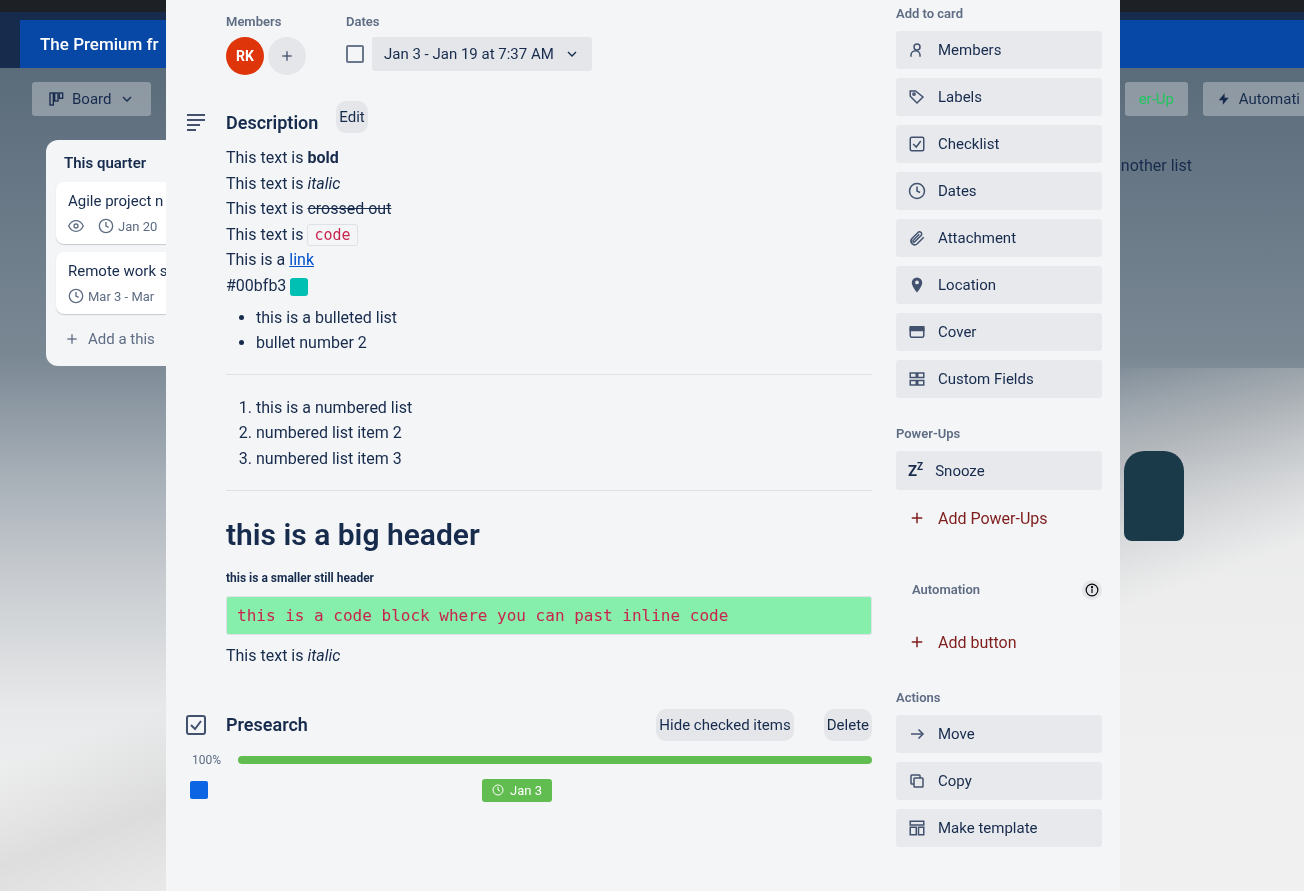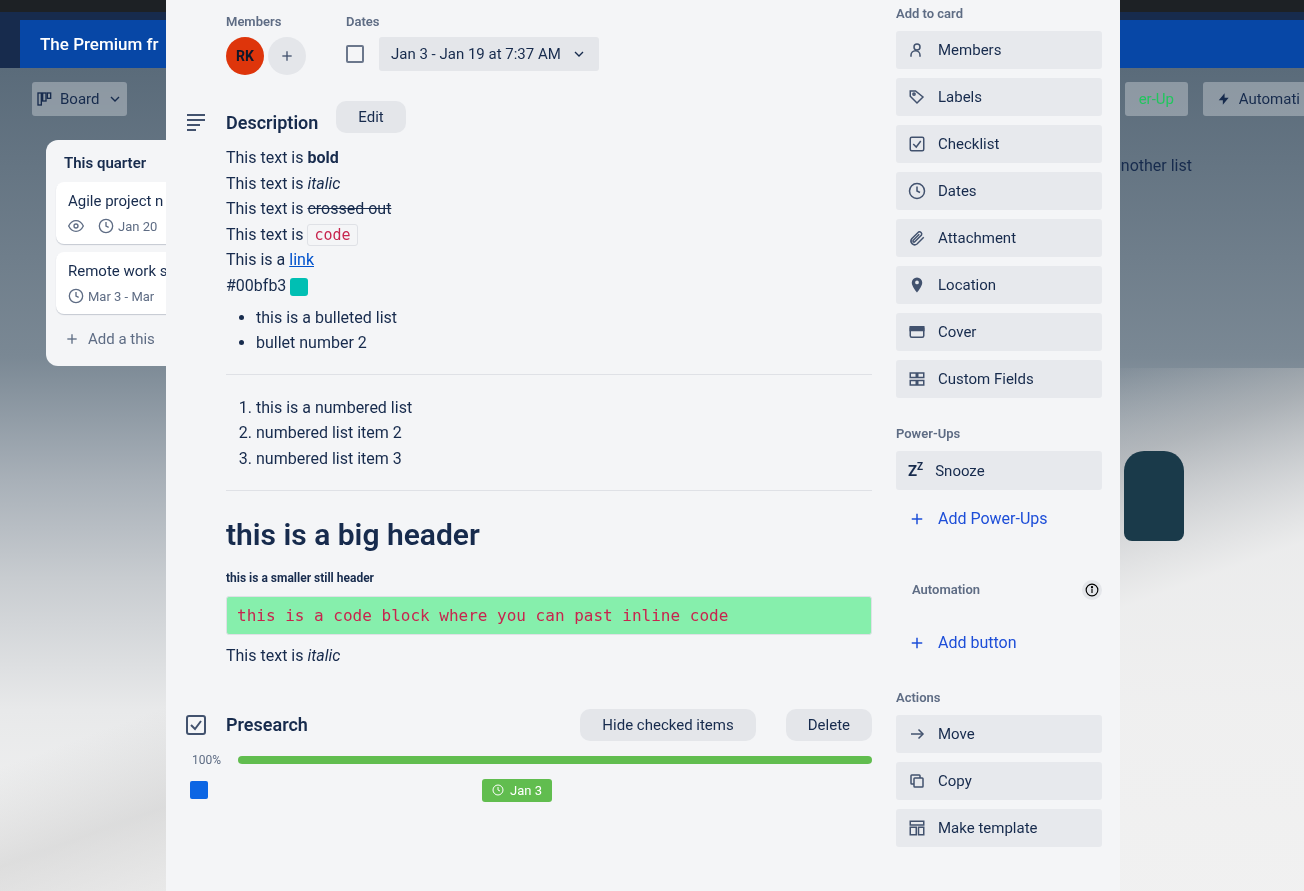--- a/index.html
+++ b/index.html
@@ -2,44 +2,44 @@
 <html><head>
 <meta charset="utf-8">
 <style>
 *{box-sizing:border-box;margin:0;padding:0;font-family:-apple-system,BlinkMacSystemFont,"Segoe UI",Roboto,Helvetica,Arial,sans-serif}
 body{background:#172b4d;overflow:hidden;width:1304px;height:891px;position:relative}
 .bg-bar{position:absolute;top:0;left:0;right:0;height:12px;background:#1d2125}
 .bg-banner{position:absolute;top:20px;left:20px;right:0;height:48px;background:#0747a6;color:#fff;display:flex;align-items:center;padding:0 20px;font-size:17px;font-weight:500}
 .bg-board{position:absolute;top:68px;left:0;right:0;bottom:0;background:linear-gradient(to bottom,#5a6b7a 0%,#7a8894 35%,#a8b0b8 50%,#c8ccd0 62%,#e8e9ea 78%,#f5f5f5 100%)}
 .bg-mountain{position:absolute;left:0;right:0;bottom:0;top:300px;background:linear-gradient(160deg,transparent 40%,rgba(200,200,200,0.5) 50%,rgba(240,240,240,0.9) 65%)}
 .bg-snowboarder{position:absolute;right:120px;bottom:350px;width:60px;height:90px;background:#1a3a4a;border-radius:20px 20px 8px 8px}
-.board-btn{position:absolute;top:82px;left:32px;background:rgba(255,255,255,0.3);backdrop-filter:blur(2px);border-radius:3px;padding:8px 4px;display:flex;align-items:center;gap:8px;color:#172b4d;font-size:15px}
+.board-btn{position:absolute;top:82px;left:32px;background:rgba(255,255,255,0.3);backdrop-filter:blur(2px);border-radius:3px;padding:8px 16px;display:flex;align-items:center;gap:8px;color:#172b4d;font-size:15px}
 .board-btn svg{width:16px;height:16px}
 .powerup-btn{position:absolute;top:82px;right:116px;background:rgba(255,255,255,0.3);border-radius:3px;padding:8px 14px;color:#22c55e;font-size:15px}
 .automation-btn{position:absolute;top:82px;right:-10px;background:rgba(255,255,255,0.3);border-radius:3px;padding:8px 14px;color:#172b4d;font-size:15px;display:flex;align-items:center;gap:8px}
 .automation-btn svg{width:14px;height:14px}
 .list-col{position:absolute;top:140px;left:46px;width:272px;background:#f4f5f7;border-radius:12px;padding:10px}
 .list-title{font-size:15px;font-weight:600;color:#172b4d;padding:4px 8px 10px}
 .card{background:#fff;border-radius:8px;padding:10px 12px;margin-bottom:8px;box-shadow:0 1px 1px rgba(9,30,66,0.2);color:#172b4d;font-size:15px}
 .card-meta{display:flex;gap:14px;margin-top:8px;align-items:center;color:#5e6c84;font-size:13px}
 .card-meta svg{width:16px;height:16px}
 .add-card{padding:8px;color:#5e6c84;font-size:15px;display:flex;align-items:center;gap:8px}
 .add-list{position:absolute;top:146px;right:100px;color:#172b4d;font-size:16px;display:flex;align-items:center;gap:8px;padding:10px 12px;border-radius:8px}
 .modal{position:absolute;top:0;left:166px;width:954px;height:891px;background:#f4f5f7;border-radius:0;display:flex;overflow:hidden}
 .modal-main{flex:1;padding:0 24px 0 18px}
 .modal-side{width:224px;padding:0 18px 0 0}
 .field-label{font-size:13px;font-weight:600;color:#5e6c84;margin-bottom:8px}
-.member-avatar{width:38px;height:38px;border-radius:50%;background:#de350b;color:#0f172a;display:inline-flex;align-items:center;justify-content:center;font-weight:700;font-size:14px}
+.member-avatar{width:38px;height:38px;border-radius:50%;background:#de350b;color:#ffffff;display:inline-flex;align-items:center;justify-content:center;font-weight:700;font-size:14px}
 .member-add{width:38px;height:38px;border-radius:50%;background:#e4e6ea;display:inline-flex;align-items:center;justify-content:center;margin-left:4px}
 .date-chip{display:inline-flex;align-items:center;gap:10px;background:#e4e6ea;border-radius:3px;padding:8px 12px;color:#172b4d;font-size:15px}
 .date-check{width:18px;height:18px;border:2px solid #6b778c;border-radius:2px;margin-right:6px}
 .sect-head{display:flex;align-items:flex-end;gap:18px;margin:26px 0 12px}
 .sect-head svg{width:24px;height:24px;color:#42526e}
 .sect-head h3{font-size:18px;font-weight:600;color:#172b4d}
-.sect-btn{background:#e4e6ea;border:none;padding:7px 22px;border-radius:10px;color:#172b4d;font-size:15px;cursor:pointer}
+.sect-btn{background:#e4e6ea;border:none;padding:7px 3px;border-radius:10px;color:#172b4d;font-size:15px;cursor:pointer}
 .desc{margin-left:42px;color:#172b4d;font-size:16px;line-height:1.6}
 .desc .bold{font-weight:700}
 .desc .italic{font-style:italic}
 .desc .strike{text-decoration:line-through}
 .desc .code{border:1px solid #dfe1e6;border-radius:3px;padding:1px 6px;color:#c7254e;font-family:monospace;font-size:15px}
 .desc .link{color:#0052cc;text-decoration:underline}
 .desc .swatch{display:inline-block;width:18px;height:18px;border-radius:3px;vertical-align:middle;margin-left:4px}
 .desc ul{margin:6px 0 18px 30px}
 .desc ol{margin:6px 0 18px 30px}
 .desc hr{border:none;border-top:1px solid #dfe1e6;margin:12px 0 20px}
@@ -49,21 +49,21 @@
 .desc .codeblock{display:block;border:1px solid #dfe1e6;border-radius:3px;padding:6px 10px;color:#c7254e;font-family:monospace;font-size:16px;background:#86efac;margin:8px 0}
 .checklist-head{display:flex;align-items:center;gap:18px;margin:40px 0 12px}
 .checklist-head svg{width:24px;height:24px;color:#42526e}
 .checklist-head h3{font-size:18px;font-weight:600;color:#172b4d;flex:1}
 .progress-row{display:flex;align-items:center;gap:10px;margin-left:8px}
 .progress-pct{font-size:12px;color:#5e6c84;width:36px}
 .progress-bar{flex:1;height:8px;background:#61bd4f;border-radius:4px}
 .side-label{font-size:13px;font-weight:600;color:#5e6c84;margin:0 0 10px}
 .side-btn{display:flex;align-items:center;gap:12px;background:#e7e9ed;border-radius:3px;padding:10px 12px;color:#172b4d;font-size:15px;margin-bottom:9px;cursor:pointer}
 .side-btn svg{width:18px;height:18px;color:#42526e}
-.side-btn-plain{display:flex;align-items:center;gap:12px;padding:10px 12px;color:#1d4ed8;font-size:16px;cursor:pointer}
+.side-btn-plain{display:flex;gap:12px;padding:10px 12px;color:#7f1d1d;font-size:16px;cursor:pointer}
 .side-btn-plain svg{width:18px;height:18px}
 .side-sect{margin-top:28px}
 .side-sect-head{display:flex;align-items:center;justify-content:space-between;margin-bottom:10px}
 .info-icon{width:20px;height:20px;border-radius:50%;background:#e4e6ea;display:flex;align-items:center;justify-content:center}
 .info-icon svg{width:14px;height:14px}
 .members-row{display:flex;align-items:center}
 .checkitem-row{display:flex;align-items:center;gap:14px;margin-top:14px;margin-left:6px}
 .checkbox{width:18px;height:18px;background:#0c66e4;border-radius:2px}
 .date-pill{position:absolute;right:320px;bottom:-3px;background:#61bd4f;color:#fff;padding:4px 10px;border-radius:3px;font-size:13px;display:flex;align-items:center;gap:6px}
 </style>
@@ -155,21 +155,21 @@
           <div class="member-add">
             <svg width="16" height="16" viewBox="0 0 24 24" fill="none" stroke="#42526e" stroke-width="2">
                 <line x1="12" y1="5" x2="12" y2="19"></line>
                 <line x1="5" y1="12" x2="19" y2="12"></line>
               </svg>
           </div>
         </div>
       </div>
       <div>
         <div class="field-label">Dates</div>
-        <div style="display:flex;align-items:center;gap:9px">
+        <div style="display:flex;align-items:center;gap:2px">
           <div class="date-check"></div>
           <div class="date-chip">
             <span>Jan 3 - Jan 19 at 7:37 AM</span>
             <svg width="16" height="16" viewBox="0 0 24 24" fill="none" stroke="currentColor" stroke-width="2">
                 <polyline points="6 9 12 15 18 9"></polyline>
               </svg>
           </div>
         </div>
       </div>
     </div>

